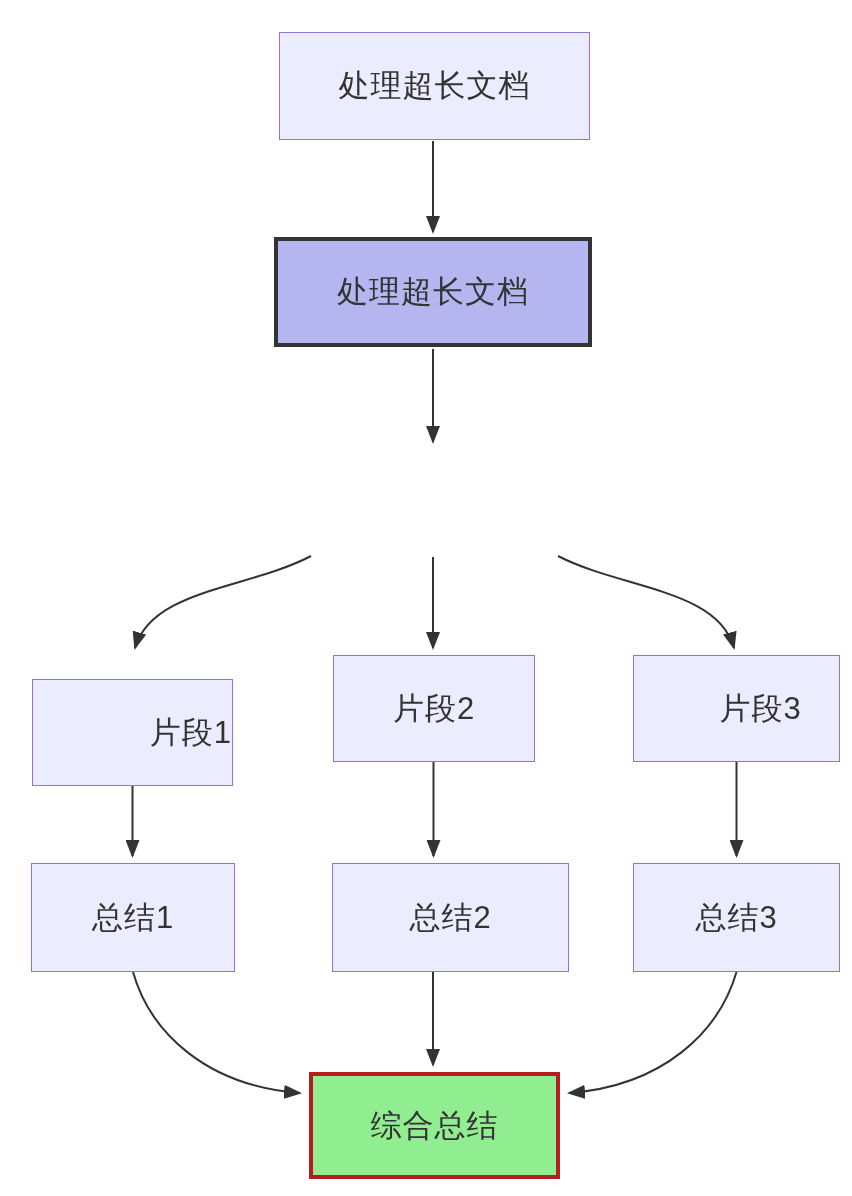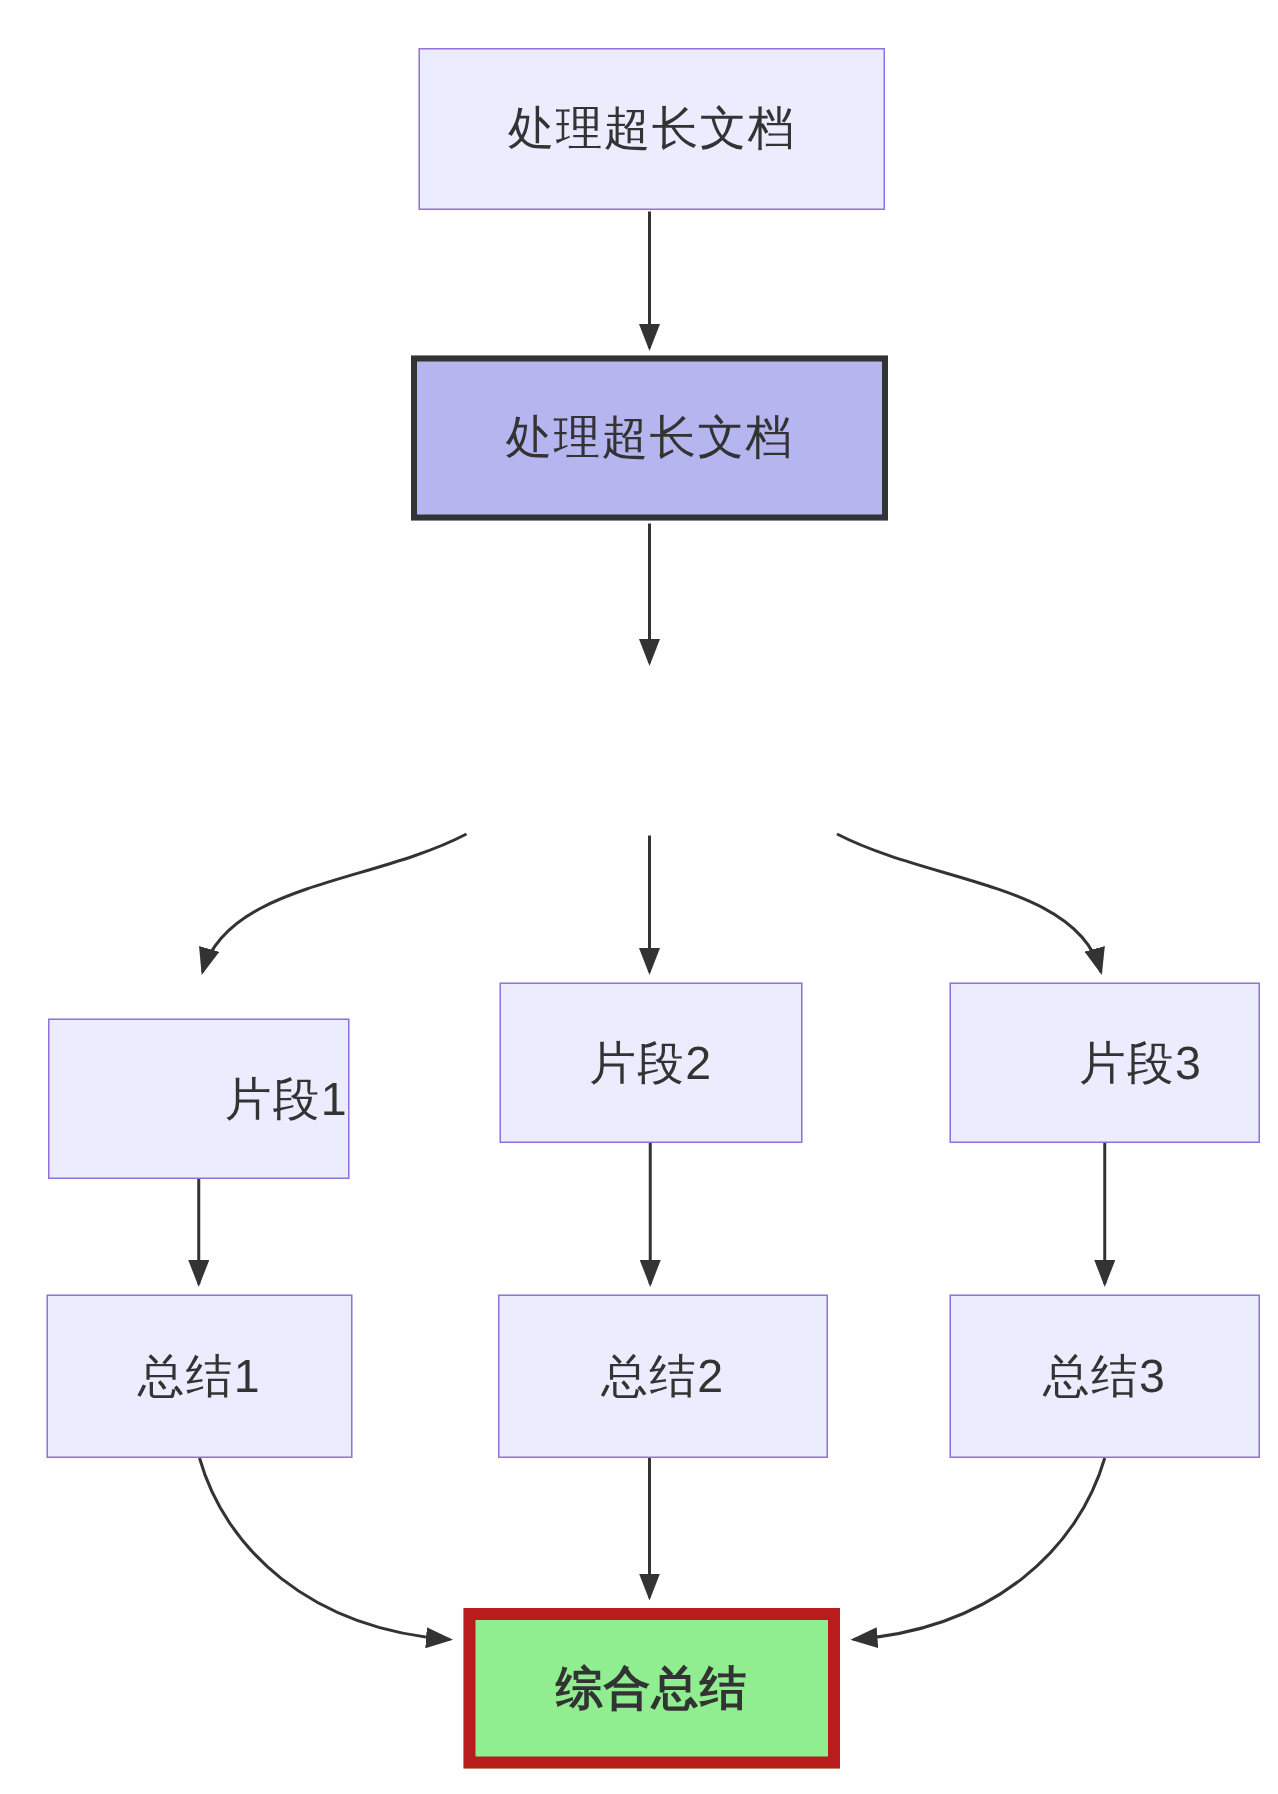--- a/index.html
+++ b/index.html
@@ -41,32 +41,31 @@
     letter-spacing: 1px;
     text-align: center;
     white-space: nowrap;
   }
   .node.emphasis {
     background: #b5b5f0;
     border: 4px solid #333333;
   }
   .node.result {
     background: #90ee90;
-    border: 8px solid #b91c1c;
-    font-weight: bold;
+    border: 4px solid #b91c1c;
   }
   
   #node-doc-task      { left: 279px; top: 32px;  width: 311px; height: 108px; }
   #node-strategy      { left: 274px; top: 237px; width: 318px; height: 110px; }
   #node-original-doc  { left: 309px; top: 447px; width: 251px; height: 110px; }
   #node-fragment-1    { left: 32px;  top: 679px; width: 201px; height: 107px; justify-content: flex-end; }
   #node-fragment-2    { left: 333px; top: 655px; width: 202px; height: 107px; }
   #node-fragment-3    { left: 633px; top: 655px; width: 207px; height: 107px; padding-left: 48px; }
   #node-summary-1     { left: 31px;  top: 863px; width: 204px; height: 109px; justify-content: center; }
-  #node-summary-2     { left: 332px; top: 863px; width: 220px; height: 109px; }
+  #node-summary-2     { left: 332px; top: 863px; width: 237px; height: 109px; }
   #node-summary-3     { left: 633px; top: 863px; width: 207px; height: 109px; }
   #node-final-summary { left: 309px; top: 1072px; width: 251px; height: 107px; }
 </style>
 </head>
 <body>
 
 <div class="canvas">
 
   <svg class="edges-layer" viewBox="0 0 852 1196" xmlns="http://www.w3.org/2000/svg">
     <defs>

